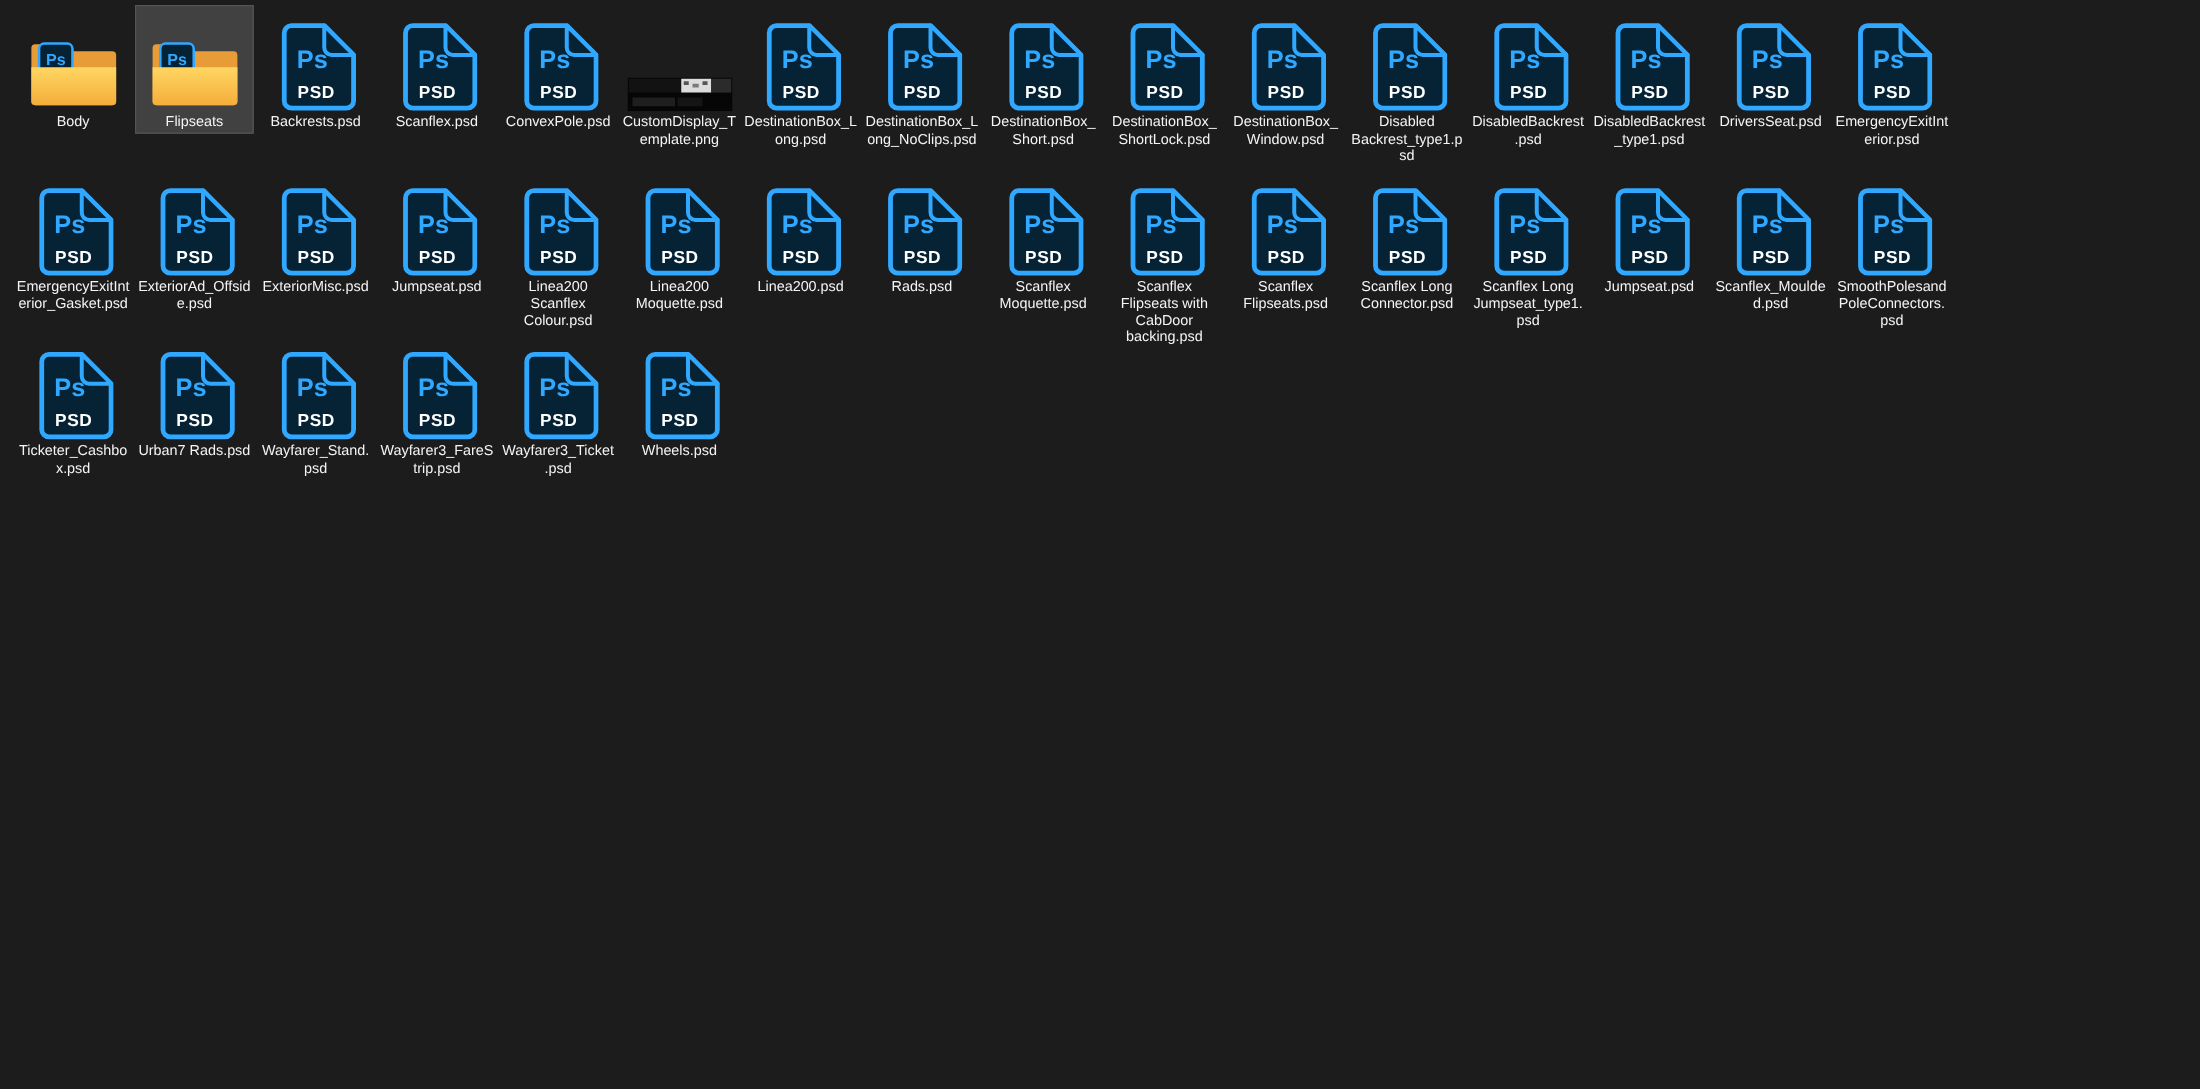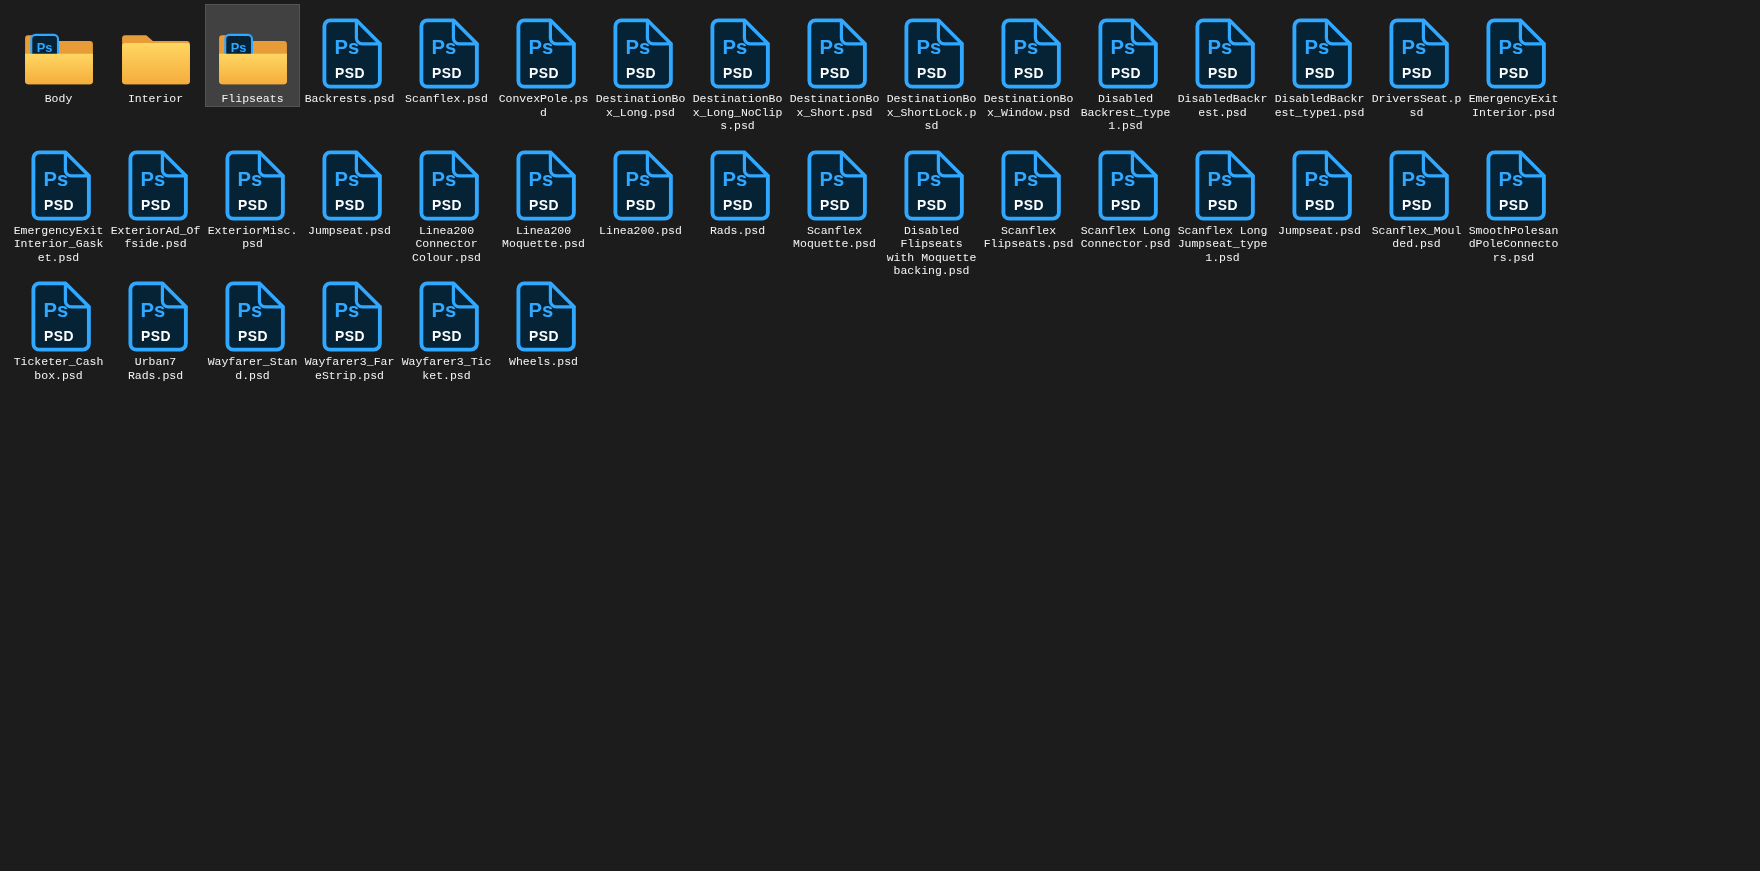--- a/index.html
+++ b/index.html
@@ -46,21 +46,20 @@
   }
   .label {
     max-width: 94px;
     padding: 0 1px;
     color: #f4f4f4;
     font-size: 11.5px;
     line-height: 13.5px;
     text-align: center;
     overflow-wrap: break-word;
     word-break: break-word;
-    font-family: Liberation Mono, monospace;
   }
   svg text { font-family: "Liberation Sans", sans-serif; }
 </style>
 </head>
 <body>
 
 <div id="file-grid">
     <div class="cell">
       <div class="tile">
         <div class="icon-area">
@@ -75,37 +74,20 @@
     <g>
       <rect x="9" y="5.5" width="26" height="25" rx="4" fill="#062335" stroke="#31a8ff" stroke-width="2"></rect>
       <text x="22" y="22" text-anchor="middle" font-size="12.5" font-weight="bold" fill="#31a8ff">Ps</text>
     </g>
     <path d="M3 24 h66 v26.5 a3 3 0 0 1-3 3 H6 a3 3 0 0 1-3-3 Z" fill="url(#fgB)"></path>
   </svg>
         </div>
         <div class="label">Body</div>
       </div>
     </div>
-    <div class="cell">
-      <div class="tile">
-        <div class="icon-area">
-          <svg width="74" height="60" viewBox="0 0 72 58">
-    <defs>
-              <linearGradient id="fgA" x1="0" y1="0" x2="0" y2="1">
-      <stop offset="0" stop-color="#ffd662"></stop>
-      <stop offset="1" stop-color="#f5ad3c"></stop>
-    </linearGradient>
-            </defs>
-    <path d="M3 9 a3 3 0 0 1 3-3 h20.5 l6.5 5.5 H66 a3 3 0 0 1 3 3 v36 a3 3 0 0 1-3 3 H6 a3 3 0 0 1-3-3 Z" fill="#e79c38"></path>
-    <rect x="3" y="13.5" width="66" height="40" rx="3" fill="url(#fgA)"></rect>
-  </svg>
-        </div>
-        <div class="label">Interior</div>
-      </div>
-    </div>
     <div class="cell selected">
       <div class="tile">
         <div class="icon-area">
           <svg width="74" height="60" viewBox="0 0 72 58">
     <defs>
               <linearGradient id="fgB" x1="0" y1="0" x2="0" y2="1">
       <stop offset="0" stop-color="#ffd662"></stop>
       <stop offset="1" stop-color="#f5ad3c"></stop>
     </linearGradient>
             </defs>
@@ -155,20 +137,38 @@
     <text x="27" y="33.5" text-anchor="middle" font-size="19" font-weight="bold" fill="#31a8ff">Ps</text>
     <text x="30" y="56" text-anchor="middle" font-size="13" font-weight="bold" letter-spacing="0.5" fill="#ffffff">PSD</text>
   </svg>
         </div>
         <div class="label">ConvexPole.psd</div>
       </div>
     </div>
     <div class="cell">
       <div class="tile">
         <div class="icon-area">
+          <svg width="84" height="27" viewBox="0 0 84 27">
+    <rect width="84" height="27" fill="#060606"></rect>
+    <rect x="1" y="1" width="82" height="11" fill="#121212"></rect>
+    <rect x="43" y="1" width="24" height="11" fill="#dcdcdc"></rect>
+    <rect x="45" y="3" width="4" height="3" fill="#555555"></rect>
+    <rect x="52" y="5" width="5" height="3" fill="#7a7a7a"></rect>
+    <rect x="60" y="3" width="4" height="3" fill="#555555"></rect>
+    <rect x="67" y="1" width="16" height="11" fill="#2b2b2b"></rect>
+    <rect x="4" y="16" width="34" height="7" fill="#1f1f1f"></rect>
+    <rect x="40" y="16" width="20" height="7" fill="#151515"></rect>
+  </svg>
+        </div>
+        <div class="label">CustomDisplay_Template.png</div>
+      </div>
+    </div>
+    <div class="cell">
+      <div class="tile">
+        <div class="icon-area">
           <svg width="64" height="71" viewBox="0 0 60 66">
     <path d="M11.5 2 H36 L58 24 V58.5 A5.5 5.5 0 0 1 52.5 64 H11.5 A5.5 5.5 0 0 1 6 58.5 V7.5 A5.5 5.5 0 0 1 11.5 2 Z" fill="#062335" stroke="#31a8ff" stroke-width="3.6" stroke-linejoin="round"></path>
     <path d="M36 2 L58 24 H41.5 A5.5 5.5 0 0 1 36 18.5 Z" fill="#062335" stroke="#31a8ff" stroke-width="3" stroke-linejoin="round"></path>
     <text x="27" y="33.5" text-anchor="middle" font-size="19" font-weight="bold" fill="#31a8ff">Ps</text>
     <text x="30" y="56" text-anchor="middle" font-size="13" font-weight="bold" letter-spacing="0.5" fill="#ffffff">PSD</text>
   </svg>
         </div>
         <div class="label">DestinationBox_Long.psd</div>
       </div>
     </div>
@@ -344,21 +344,21 @@
     <div class="cell">
       <div class="tile">
         <div class="icon-area">
           <svg width="64" height="71" viewBox="0 0 60 66">
     <path d="M11.5 2 H36 L58 24 V58.5 A5.5 5.5 0 0 1 52.5 64 H11.5 A5.5 5.5 0 0 1 6 58.5 V7.5 A5.5 5.5 0 0 1 11.5 2 Z" fill="#062335" stroke="#31a8ff" stroke-width="3.6" stroke-linejoin="round"></path>
     <path d="M36 2 L58 24 H41.5 A5.5 5.5 0 0 1 36 18.5 Z" fill="#062335" stroke="#31a8ff" stroke-width="3" stroke-linejoin="round"></path>
     <text x="27" y="33.5" text-anchor="middle" font-size="19" font-weight="bold" fill="#31a8ff">Ps</text>
     <text x="30" y="56" text-anchor="middle" font-size="13" font-weight="bold" letter-spacing="0.5" fill="#ffffff">PSD</text>
   </svg>
         </div>
-        <div class="label">Linea200 Connector Colour.psd</div>
+        <div class="label">Linea200 Scanflex Colour.psd</div>
       </div>
     </div>
     <div class="cell">
       <div class="tile">
         <div class="icon-area">
           <svg width="64" height="71" viewBox="0 0 60 66">
     <path d="M11.5 2 H36 L58 24 V58.5 A5.5 5.5 0 0 1 52.5 64 H11.5 A5.5 5.5 0 0 1 6 58.5 V7.5 A5.5 5.5 0 0 1 11.5 2 Z" fill="#062335" stroke="#31a8ff" stroke-width="3.6" stroke-linejoin="round"></path>
     <path d="M36 2 L58 24 H41.5 A5.5 5.5 0 0 1 36 18.5 Z" fill="#062335" stroke="#31a8ff" stroke-width="3" stroke-linejoin="round"></path>
     <text x="27" y="33.5" text-anchor="middle" font-size="19" font-weight="bold" fill="#31a8ff">Ps</text>
     <text x="30" y="56" text-anchor="middle" font-size="13" font-weight="bold" letter-spacing="0.5" fill="#ffffff">PSD</text>
@@ -409,21 +409,21 @@
     <div class="cell">
       <div class="tile">
         <div class="icon-area">
           <svg width="64" height="71" viewBox="0 0 60 66">
     <path d="M11.5 2 H36 L58 24 V58.5 A5.5 5.5 0 0 1 52.5 64 H11.5 A5.5 5.5 0 0 1 6 58.5 V7.5 A5.5 5.5 0 0 1 11.5 2 Z" fill="#062335" stroke="#31a8ff" stroke-width="3.6" stroke-linejoin="round"></path>
     <path d="M36 2 L58 24 H41.5 A5.5 5.5 0 0 1 36 18.5 Z" fill="#062335" stroke="#31a8ff" stroke-width="3" stroke-linejoin="round"></path>
     <text x="27" y="33.5" text-anchor="middle" font-size="19" font-weight="bold" fill="#31a8ff">Ps</text>
     <text x="30" y="56" text-anchor="middle" font-size="13" font-weight="bold" letter-spacing="0.5" fill="#ffffff">PSD</text>
   </svg>
         </div>
-        <div class="label">Disabled Flipseats with Moquette backing.psd</div>
+        <div class="label">Scanflex Flipseats with CabDoor backing.psd</div>
       </div>
     </div>
     <div class="cell">
       <div class="tile">
         <div class="icon-area">
           <svg width="64" height="71" viewBox="0 0 60 66">
     <path d="M11.5 2 H36 L58 24 V58.5 A5.5 5.5 0 0 1 52.5 64 H11.5 A5.5 5.5 0 0 1 6 58.5 V7.5 A5.5 5.5 0 0 1 11.5 2 Z" fill="#062335" stroke="#31a8ff" stroke-width="3.6" stroke-linejoin="round"></path>
     <path d="M36 2 L58 24 H41.5 A5.5 5.5 0 0 1 36 18.5 Z" fill="#062335" stroke="#31a8ff" stroke-width="3" stroke-linejoin="round"></path>
     <text x="27" y="33.5" text-anchor="middle" font-size="19" font-weight="bold" fill="#31a8ff">Ps</text>
     <text x="30" y="56" text-anchor="middle" font-size="13" font-weight="bold" letter-spacing="0.5" fill="#ffffff">PSD</text>

